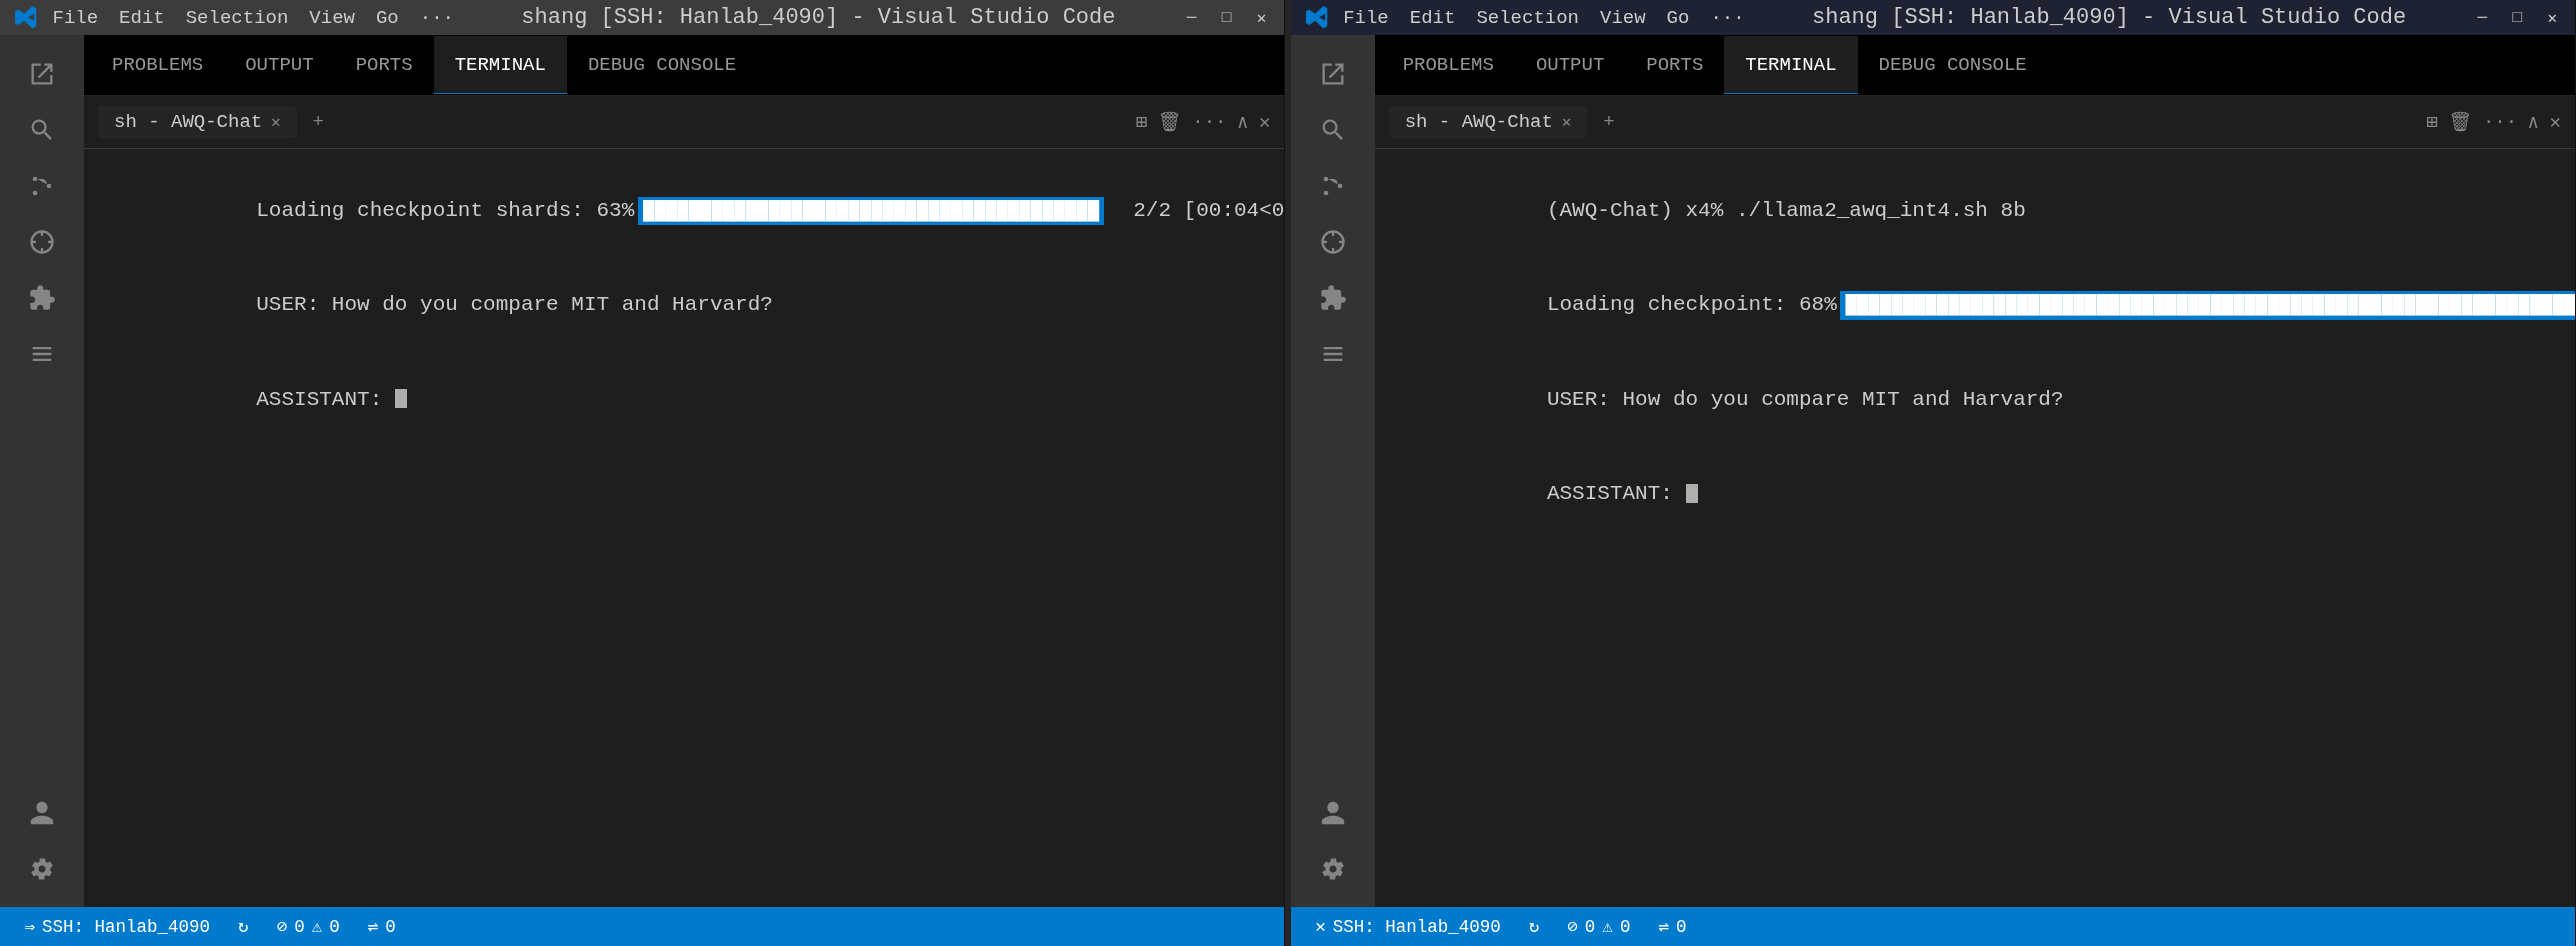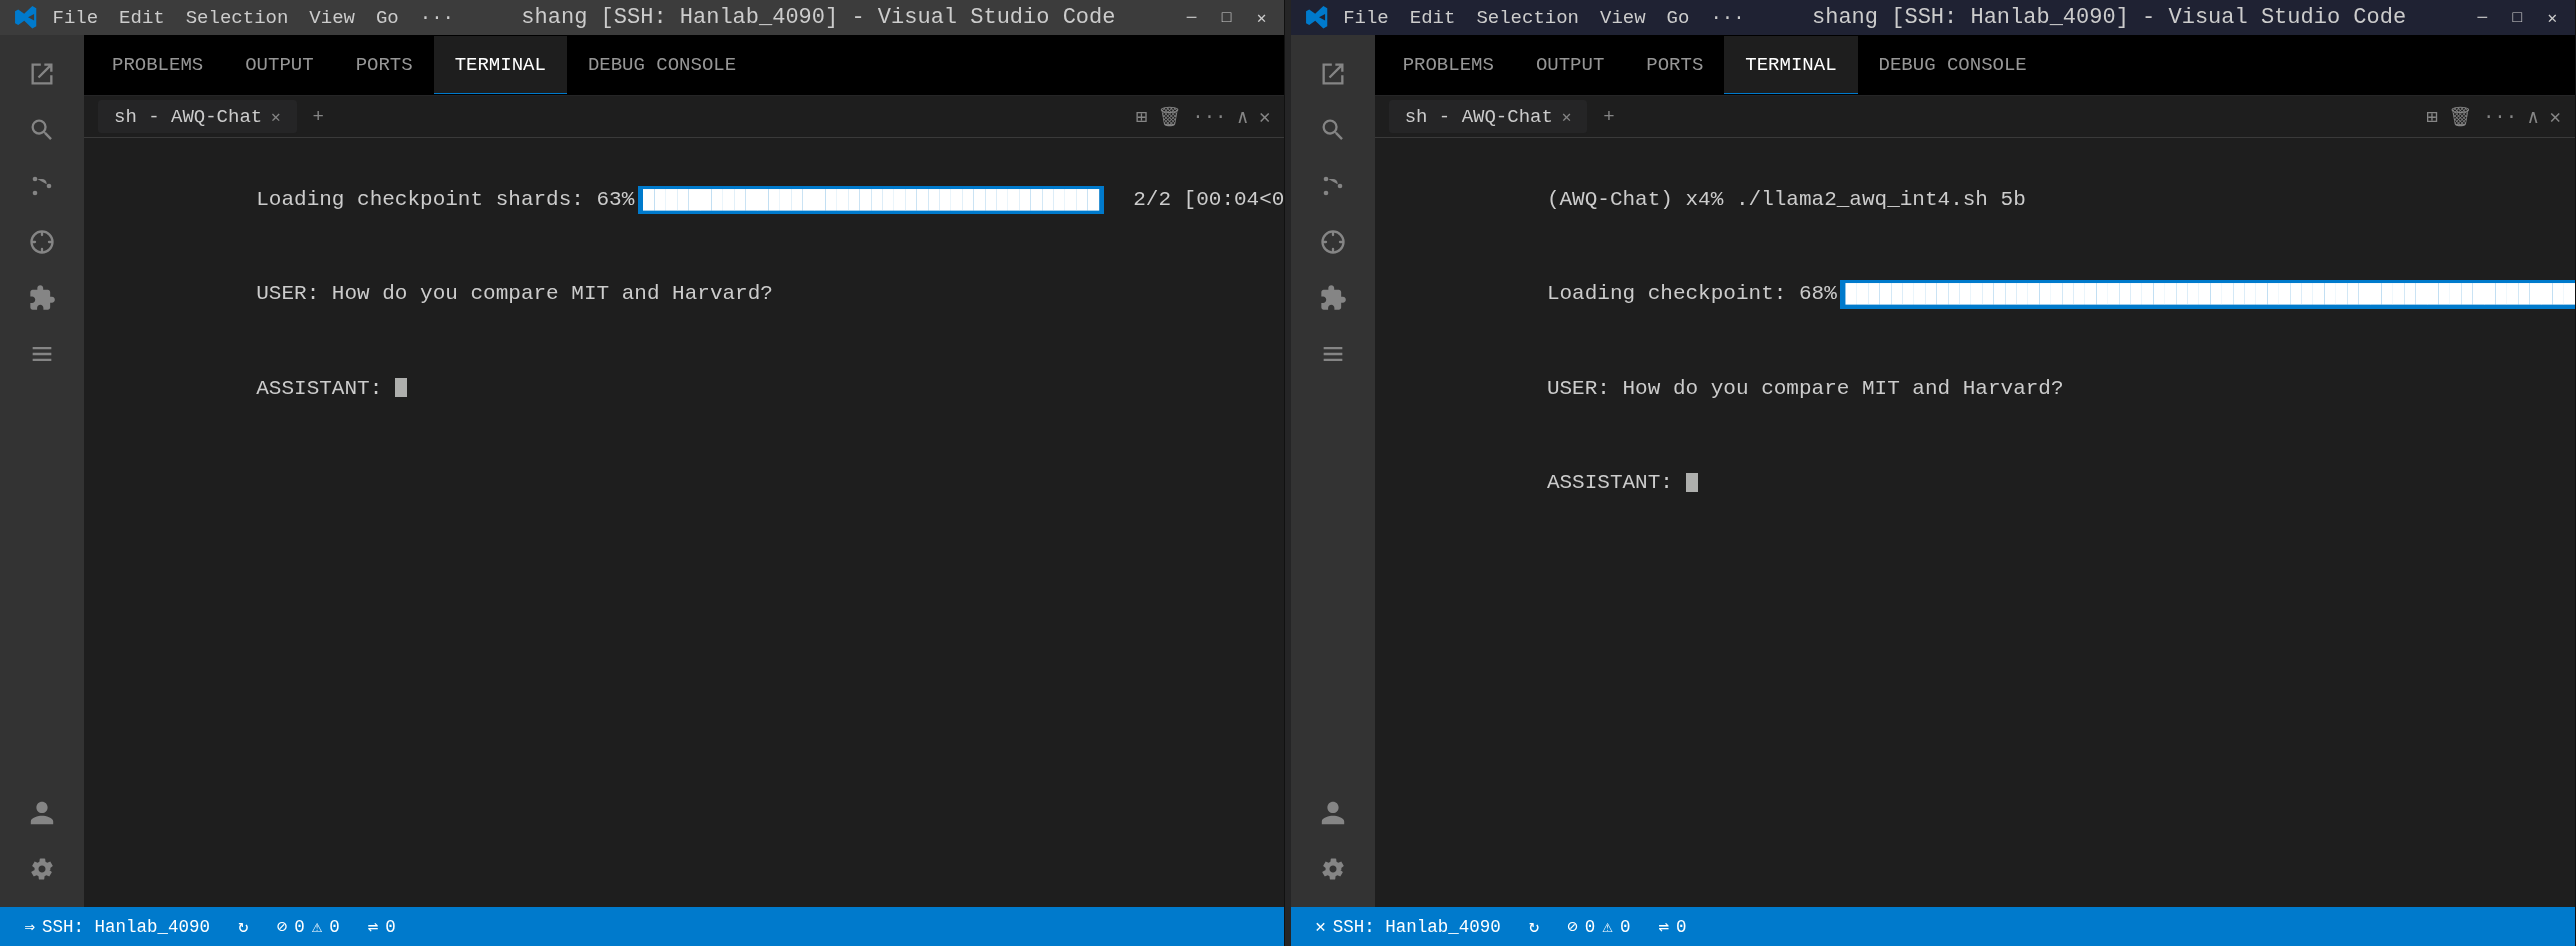--- a/index.html
+++ b/index.html
@@ -119,21 +119,21 @@
       color: #ffffff;
       border-bottom: 1.8px solid #007acc;
       background: #1e1e1e;
     }
 
     
     .terminal-tabs {
       display: flex;
       align-items: center;
       background: #1e1e1e;
-      height: 42px;
+      height: 53px;
       border-bottom: 0.9px solid #3a3a3a;
       padding: 16px 14px;
       gap: 7px;
       flex-shrink: 0;
     }
     .terminal-tab {
       display: flex;
       align-items: center;
       gap: 8.8px;
       background: #3c3c3c;
@@ -486,21 +486,21 @@
             <span>⊞</span>
             <span>🗑</span>
             <span>···</span>
             <span>∧</span>
             <span>✕</span>
           </div>
         </div>
 
         <div class="terminal-content">
           <div class="terminal-line">
-            <span>(AWQ-Chat) x4% ./llama2_awq_int4.sh 5b</span>
+            <span>(AWQ-Chat) x4% ./llama2_awq_int4.sh 8b</span>
           </div>
           <div class="terminal-line">
             <span>Loading checkpoint: 68%</span><span class="progress-bar-text" style="background:#007acc;color:#fff;padding:0 5.3px;margin:0 3.5px;">████████████████████████████████████████████████████████████████</span>
           </div>
           <div class="terminal-line">
             <span>USER: How do you compare MIT and Harvard?</span>
           </div>
           <div class="terminal-line">
             <span>ASSISTANT: </span><span class="cursor-block"></span>
           </div>

